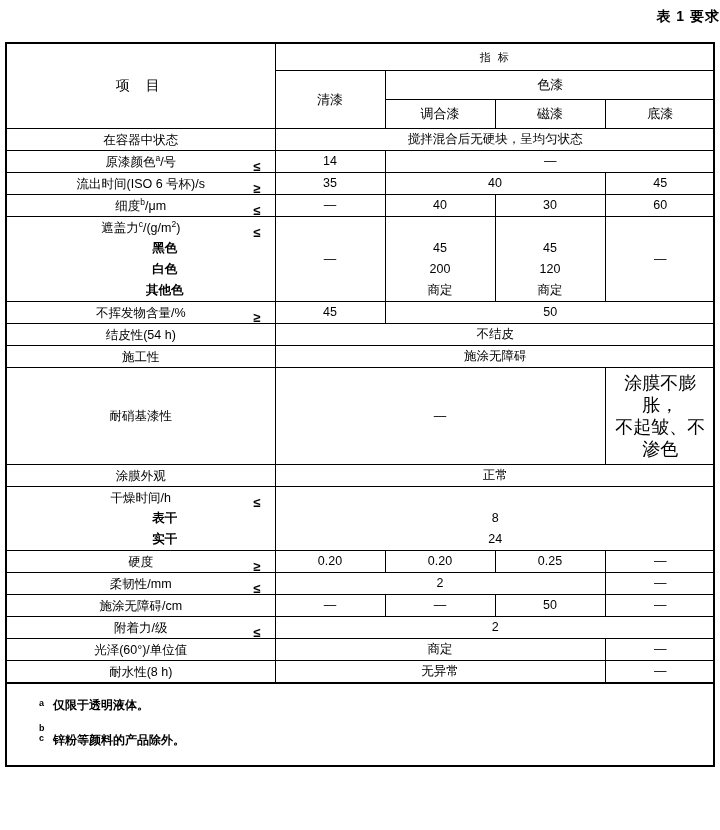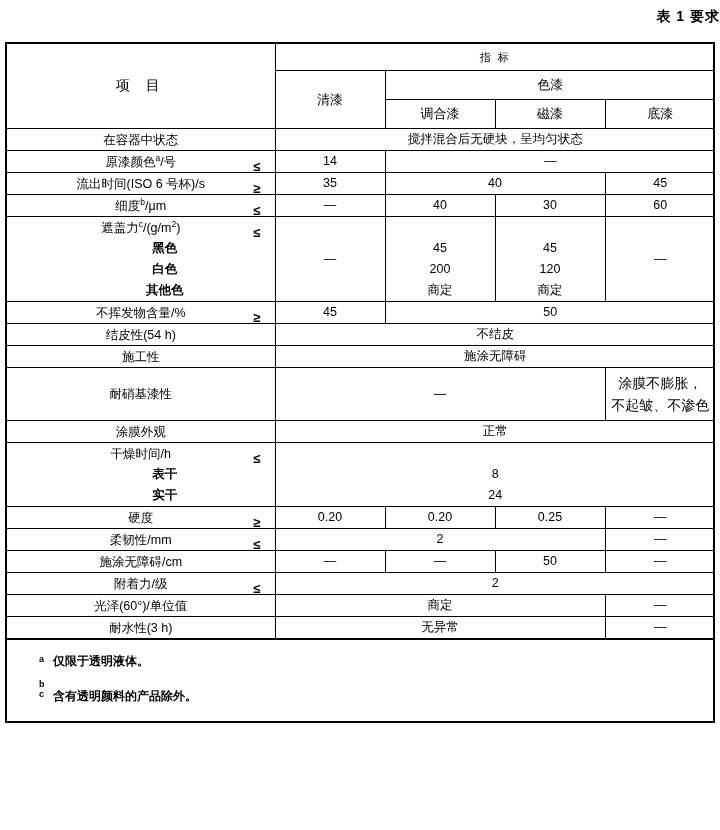--- a/index.html
+++ b/index.html
@@ -107,21 +107,21 @@
     line-height: 0;
   }
   .val {
     text-align: center;
     font-weight: bold;
     font-size: 12.5px;
     line-height: 21px;
     padding: 5px 2px;
   }
   .val.tall { line-height: 21px; }
-  .val.twoline { line-height: 22px; padding: 4px 4px; font-size: 14px; }
+  .val.twoline { line-height: 22px; padding: 4px 4px; font-size: 18px; }
   .notes {
     border-top: 1px solid #000;
     padding: 9px 0 12px 0;
     font-family: "Liberation Sans", "DejaVu Sans", sans-serif;
   }
   .note {
     font-size: 12px;
     font-weight: bold;
     line-height: 15px;
     padding: 5px 10px 5px 46px;
@@ -309,34 +309,34 @@
         <td colspan="4" class="val">2</td>
       </tr>
 
       <tr>
         <td class="rowlabel">光泽(60°)/单位值</td>
         <td colspan="3" class="val">商定</td>
         <td class="val">—</td>
       </tr>
 
       <tr>
-        <td class="rowlabel">耐水性(3 h)</td>
+        <td class="rowlabel">耐水性(8 h)</td>
         <td colspan="3" class="val">无异常</td>
         <td class="val">—</td>
       </tr>
     </tbody>
       </table>
 
     <div class="notes">
       <div class="note">
         <span class="mark">a</span>
         <span>仅限于透明液体。</span>
       </div>
       <div class="note">
         <span class="mark">b</span>
       </div>
       <div class="note">
         <span class="mark">c</span>
-        <span>含有透明颜料的产品除外。</span>
+        <span>锌粉等颜料的产品除外。</span>
       </div>
     </div>
   </div>
 </div>
 
 </body></html>

